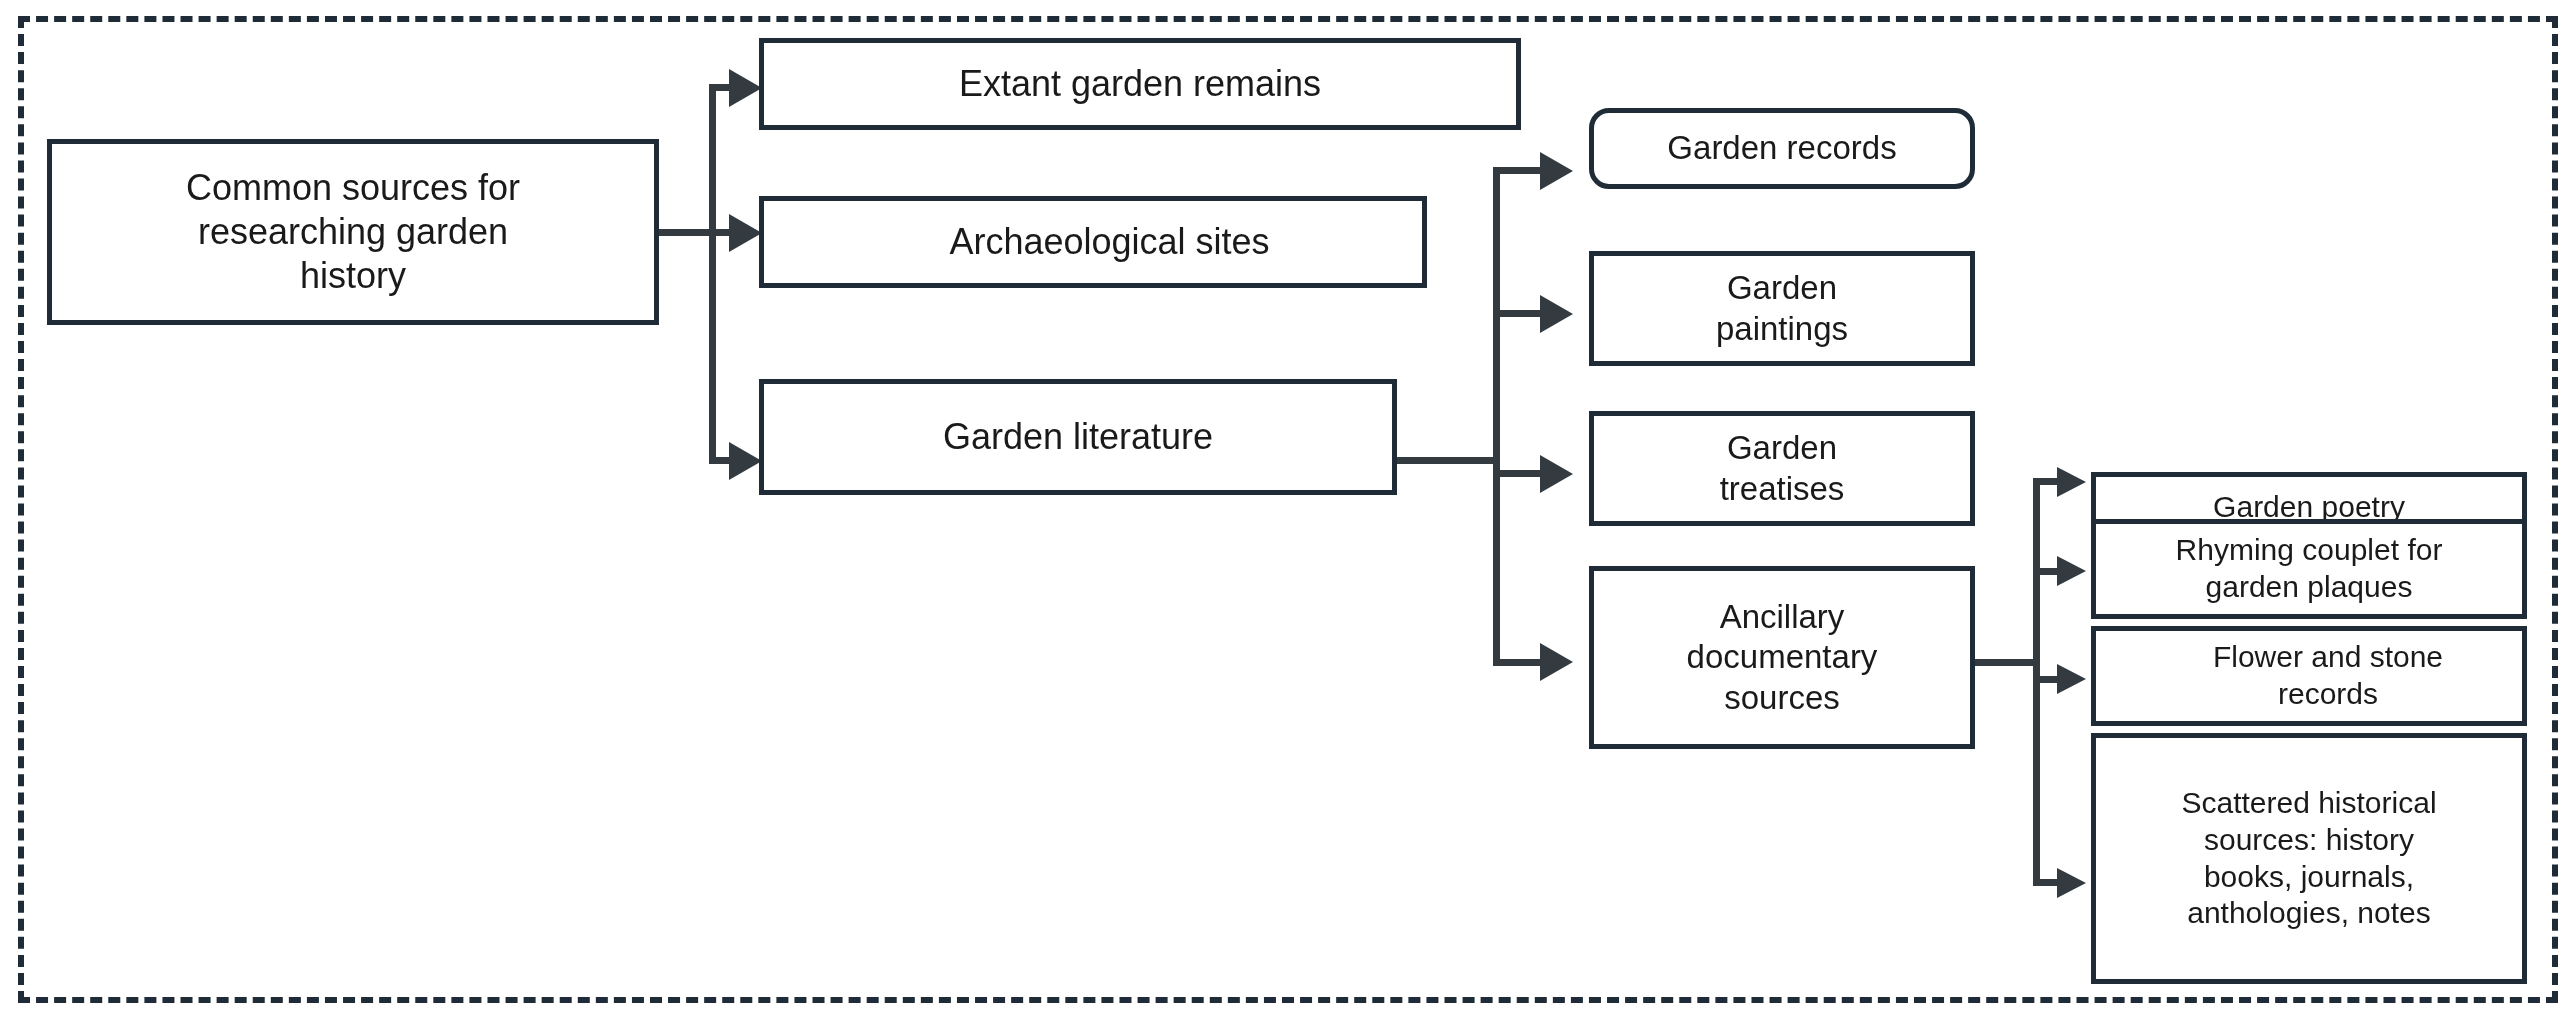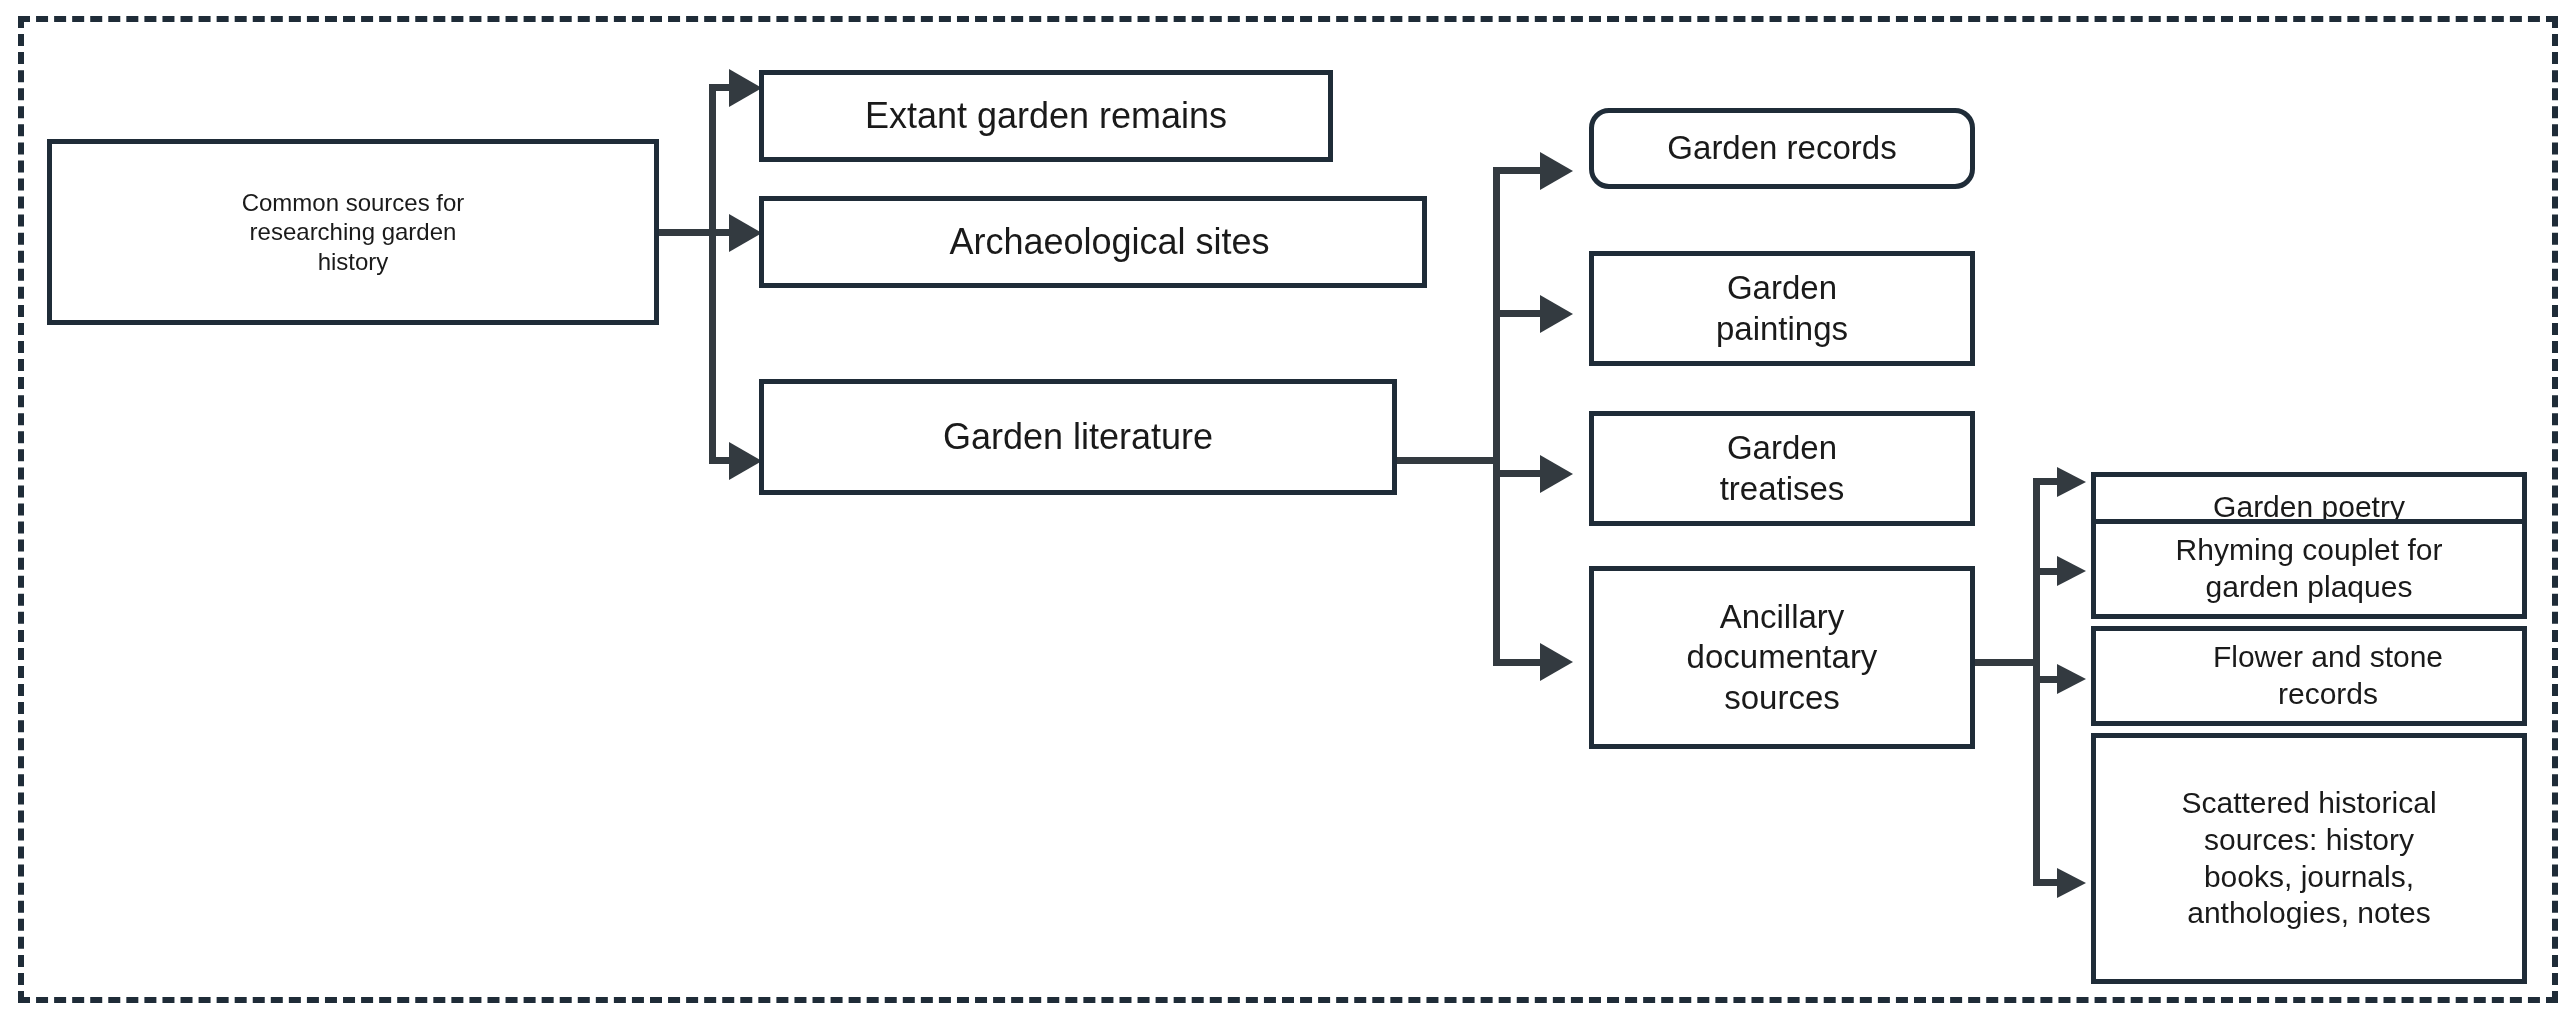--- a/index.html
+++ b/index.html
@@ -39,21 +39,21 @@
     color: #1a1a1a;
     line-height: 1.22;
     padding: 2.9px 10px;
   }
   .node .label {
     display: block;
     width: 100%;
     white-space: pre-line;
   }
   
-  .c1 { font-size: 24px; text-align: center; }
+  .c1 { font-size: 36px; text-align: center; }
   .c2 { font-size: 36px; }
   .c3 { font-size: 33px; }
   .c4 { font-size: 30px; }
 
   
   .conn {
     position: absolute;
     background: #333a40;
   }
   .h-line { height: 6.5px; }
@@ -121,21 +121,21 @@
 
   <div class="conn h-line" style="left:2033px; top:879px; width:40px;"></div>
   <div class="arrow-head small" style="left:2057px; top:868px;"></div>
 
   <div class="node c1" style="left:47px; top:139px; width:612px; height:186px;">
     <span class="label">Common sources for
 researching garden
 history</span>
   </div>
 
-  <div class="node c2" style="left:759px; top:38px; width:574px; height:92px;margin-top:32px;">
+  <div class="node c2" style="left:759px; top:38px; width:762px; height:92px;">
     <span class="label">Extant garden remains</span>
   </div>
 
   <div class="node c2" style="left:759px; top:196px; width:668px; height:92px;padding-left:43px;">
     <span class="label">Archaeological sites</span>
   </div>
 
   <div class="node c2" style="left:759px; top:339px; width:638px; height:116px;margin-top:40px;">
     <span class="label">Garden literature</span>
   </div>

